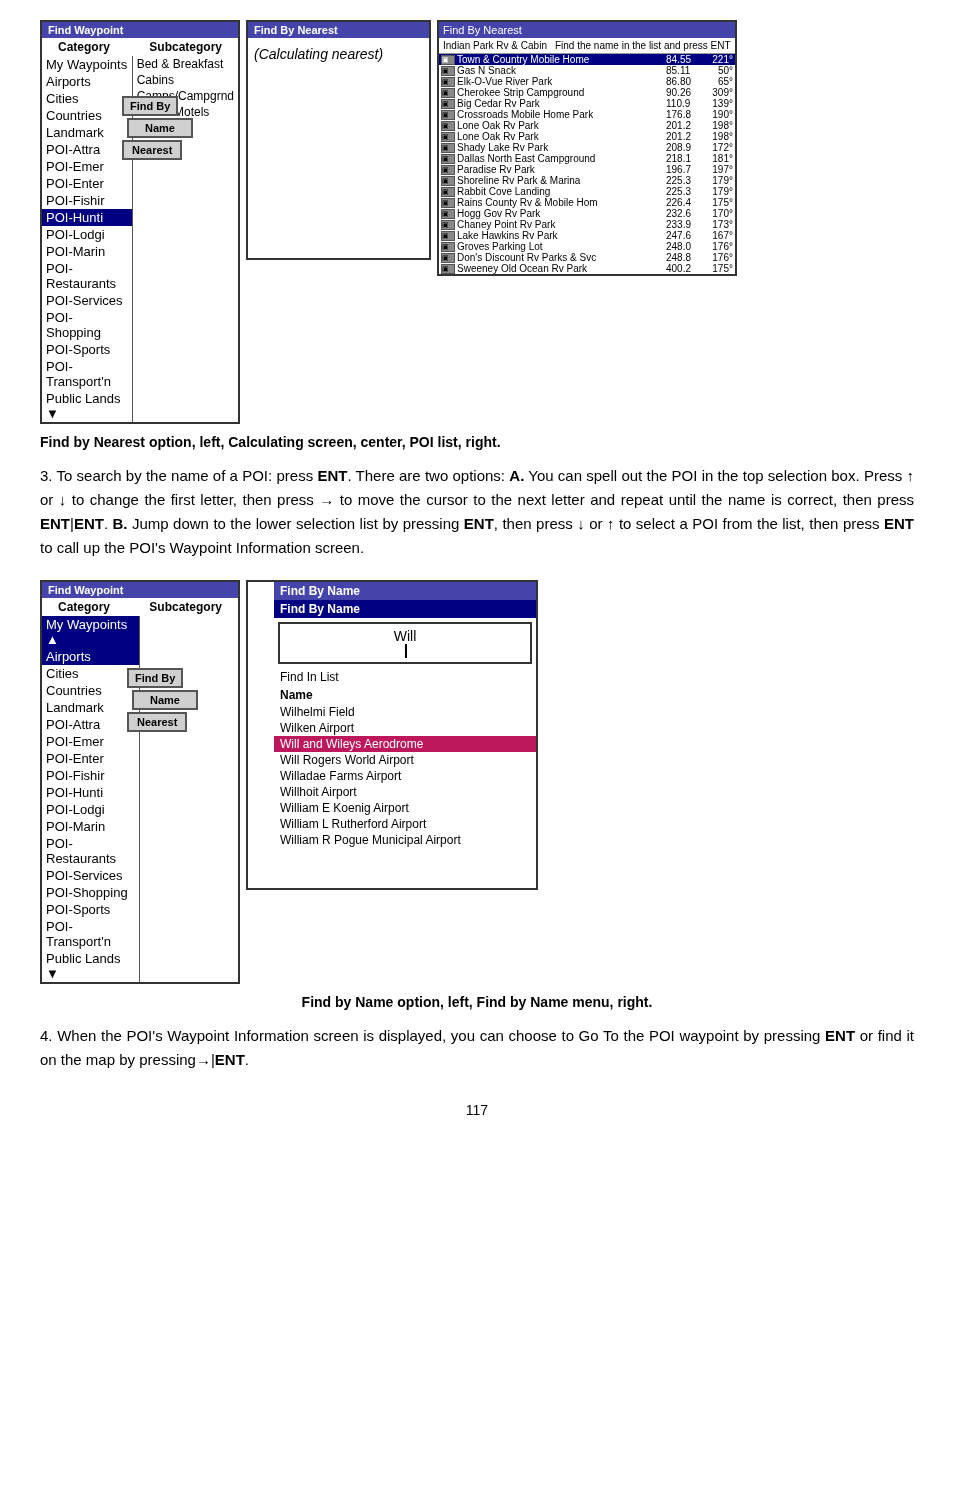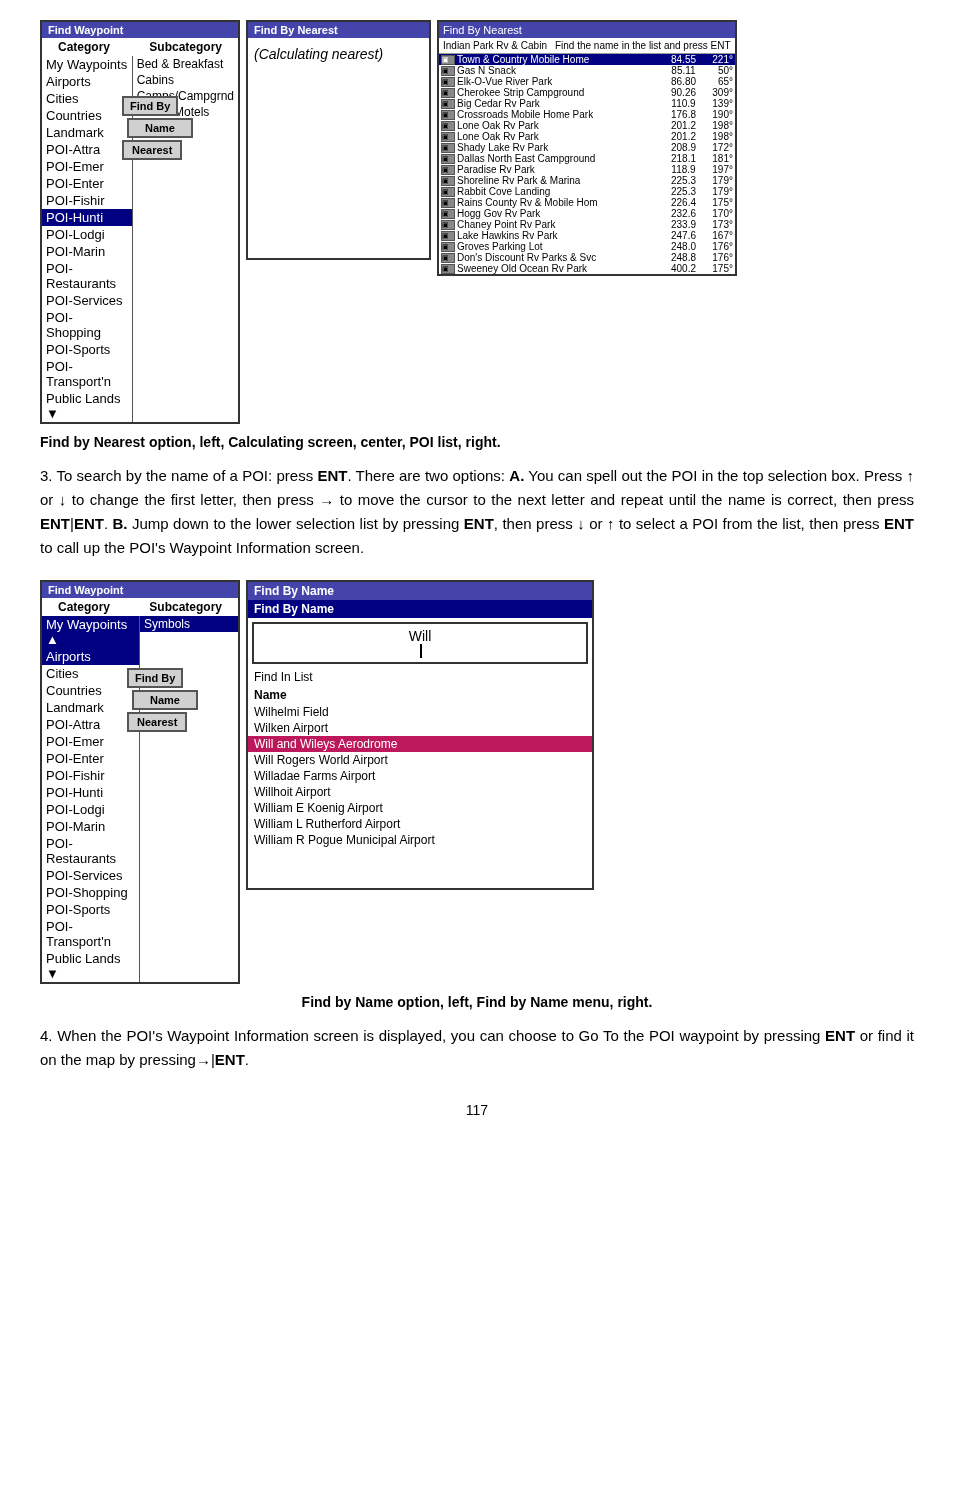--- a/index.html
+++ b/index.html
@@ -119,21 +119,21 @@
     }
 
     .fbn-name {
       flex: 1;
       overflow: hidden;
       white-space: nowrap;
     }
 
     .fbn-dist {
       width: 35px;
-      text-align: center;
+      text-align: left;
     }
 
     .fbn-bearing {
       width: 30px;
       text-align: right;
     }
 
     
     .caption {
       font-weight: bold;
@@ -158,22 +158,23 @@
     
     .bottom-panels {
       display: flex;
       gap: 6px;
       margin-bottom: 10px;
       align-items: flex-start;
     }
 
     
     .fbn-name-results {
-      width: 348px;
+      width: 292px;
       min-height: 310px;
+      padding-left: 26px;
     }
 
     .fbn-name-title {
       background: #4444aa;
       color: #fff;
       padding: 2px 6px;
       font-size: 12px;
       font-weight: bold;
     }
 
@@ -474,21 +475,21 @@
     </div>
     <div class="fbn-result-row">
       <span class="fbn-icon" style="background:#888;border:1px solid #555;font-size:7px;">▣</span>
       <span class="fbn-name">Dallas North East Campground</span>
       <span class="fbn-dist">218.1</span>
       <span class="fbn-bearing">181°</span>
     </div>
     <div class="fbn-result-row">
       <span class="fbn-icon" style="background:#888;border:1px solid #555;font-size:7px;">▣</span>
       <span class="fbn-name">Paradise Rv Park</span>
-      <span class="fbn-dist">118.9</span>
+      <span class="fbn-dist">196.7</span>
       <span class="fbn-bearing">197°</span>
     </div>
     <div class="fbn-result-row">
       <span class="fbn-icon" style="background:#888;border:1px solid #555;font-size:7px;">▣</span>
       <span class="fbn-name">Shoreline Rv Park &amp; Marina</span>
       <span class="fbn-dist">225.3</span>
       <span class="fbn-bearing">179°</span>
     </div>
     <div class="fbn-result-row">
       <span class="fbn-icon" style="background:#888;border:1px solid #555;font-size:7px;">▣</span>
@@ -575,23 +576,20 @@
         <div class="fw-cat-item">POI-Hunti</div>
         <div class="fw-cat-item">POI-Lodgi</div>
         <div class="fw-cat-item">POI-Marin</div>
         <div class="fw-cat-item">POI-Restaurants</div>
         <div class="fw-cat-item">POI-Services</div>
         <div class="fw-cat-item">POI-Shopping</div>
         <div class="fw-cat-item">POI-Sports</div>
         <div class="fw-cat-item">POI-Transport'n</div>
         <div class="fw-cat-item">Public Lands ▼</div>
       </div>
-      <div class="fw-col-right">
-        <div class="fw-sub-item sel" style="background:#000080;color:#fff;">Symbols</div>
-      </div>
 
       <div class="fw-find-by-box2">Find By</div>
       <div class="fw-name-box2">Name</div>
       <div class="fw-nearest-box2">Nearest</div>
     </div>
   </div>
 
   <div class="panel fbn-name-results">
     <div class="fbn-name-title">Find By Name</div>
     <div class="fbn-name-subtitle">Find By Name</div>

